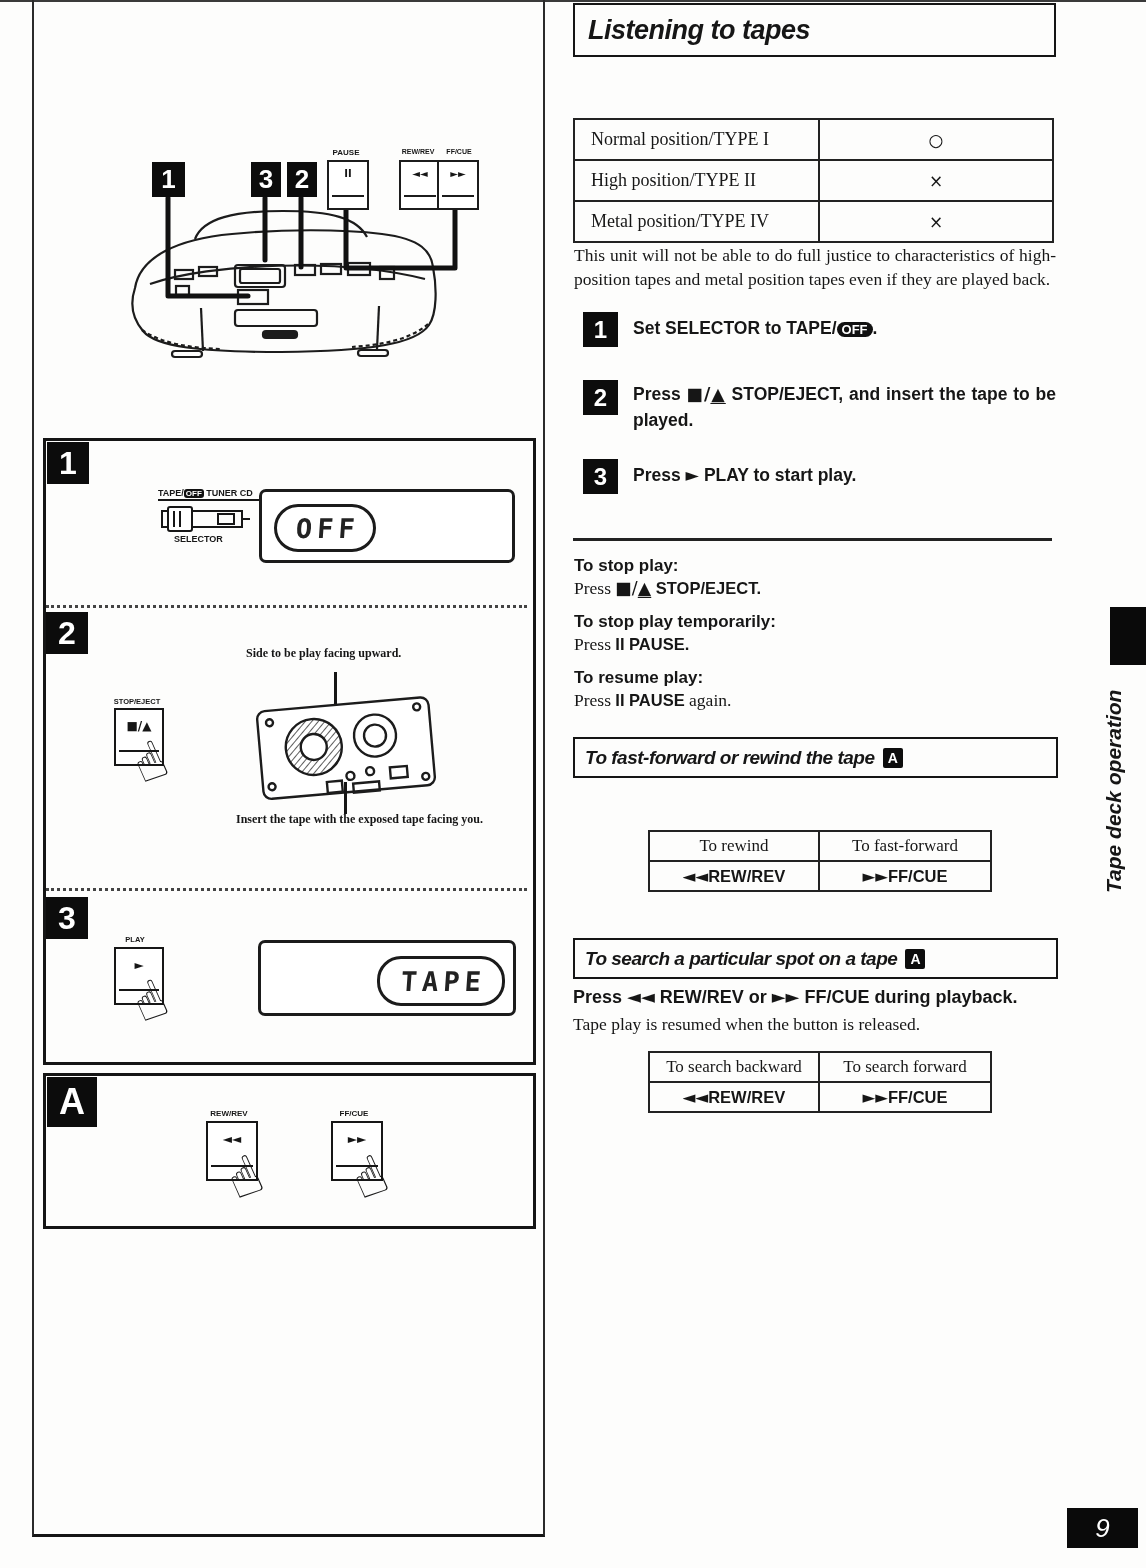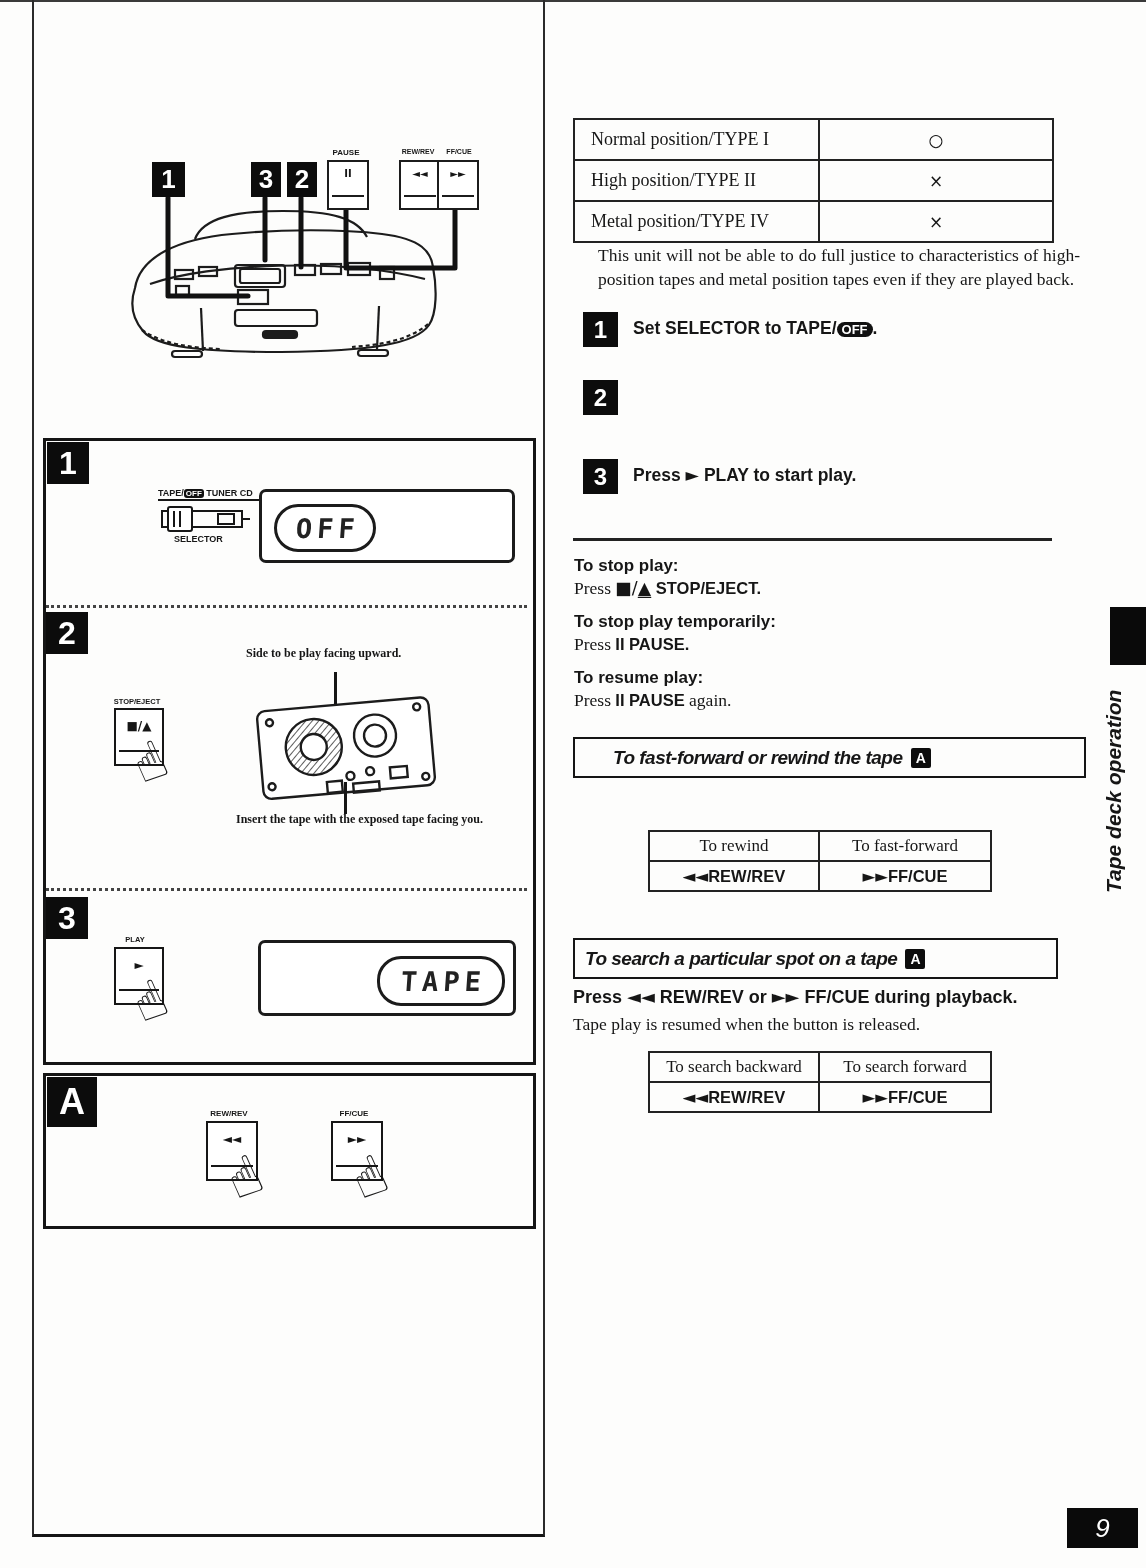--- a/index.html
+++ b/index.html
@@ -259,49 +259,55 @@
     <span class="g">◄◄</span>
   </div>
   <span class="hand" style="left:228px;top:1146px;font-size:54px;">☝</span>
 
   <div class="abs mini-lbl" style="left:326px;top:1109px;width:56px;font-size:8px;">FF/CUE</div>
   <div class="press-btn" style="left:331px;top:1121px;width:48px;height:56px;">
     <span class="g">►►</span>
   </div>
   <span class="hand" style="left:353px;top:1146px;font-size:54px;">☝</span>
 
+  <div class="abs title-box script">
+    <h1>Listening to tapes</h1>
+  </div>
 
 
   <div class="abs type-table">
     <div class="type-row">
       <div class="c1 serif">Normal position/TYPE I</div>
       <div class="c2">○</div>
     </div>
     <div class="type-row">
       <div class="c1 serif">High position/TYPE II</div>
       <div class="c2">×</div>
     </div>
     <div class="type-row">
       <div class="c1 serif">Metal position/TYPE IV</div>
       <div class="c2">×</div>
     </div>
   </div>
 
-  <div class="abs serif" style="left:574px;top:243px;width:482px;font-size:17.5px;line-height:1.38;text-align:justify;margin-left:24px;">This unit will not be able to do full justice to characteristics of high-position tapes and metal position tapes even if they are played back.</div>
+  <div class="abs serif" style="left:574px;top:243px;width:482px;font-size:17.5px;line-height:1.38;text-align:justify;">This unit will not be able to do full justice to characteristics of high-position tapes and metal position tapes even if they are played back.</div>
 
   <div class="abs numsq rstep-sq" style="top:312px;">
     <span>1</span>
     </div>
   <div class="abs rstep-tx" style="top:315px;">
     <span>Set SELECTOR to TAPE/</span><span class="pill">OFF</span><span>.</span>
   </div>
 
   <div class="abs numsq rstep-sq" style="top:380px;">
     <span>2</span>
     </div>
+  <div class="abs rstep-tx" style="top:381px;text-align:justify;">
+    <span>Press </span><span class="glyph">■/</span><span class="glyph ej">▲</span><span> STOP/EJECT, and insert the tape to be played.</span>
+  </div>
 
   <div class="abs numsq rstep-sq" style="top:459px;">
     <span>3</span>
     </div>
   <div class="abs rstep-tx" style="top:462px;">
     <span>Press </span><span class="glyph">►</span><span> PLAY to start play.</span>
   </div>
 
   <div class="abs rule"></div>
 
@@ -313,21 +319,21 @@
   <div class="abs subhead" style="left:574px;top:612px;">To stop play temporarily:</div>
   <div class="abs subbody serif" style="left:574px;top:634px;">
     <span>Press </span><span class="bname">II</span><span class="bname"> PAUSE.</span>
   </div>
 
   <div class="abs subhead" style="left:574px;top:668px;">To resume play:</div>
   <div class="abs subbody serif" style="left:574px;top:690px;">
     <span>Press </span><span class="bname">II</span><span class="bname"> PAUSE</span><span> again.</span>
   </div>
 
-  <div class="abs sec-box script" style="top:737px;padding-left:28px;">
+  <div class="abs sec-box script" style="top:737px;">
     <span class="t">To fast-forward or rewind the tape</span>
     <span class="badgeA">A</span>
   </div>
 
   <div class="abs mini-table" style="top:830px;">
     <div class="hrow">
       <div class="serif">To rewind</div>
       <div class="serif">To fast-forward</div>
     </div>
     <div class="vrow">

